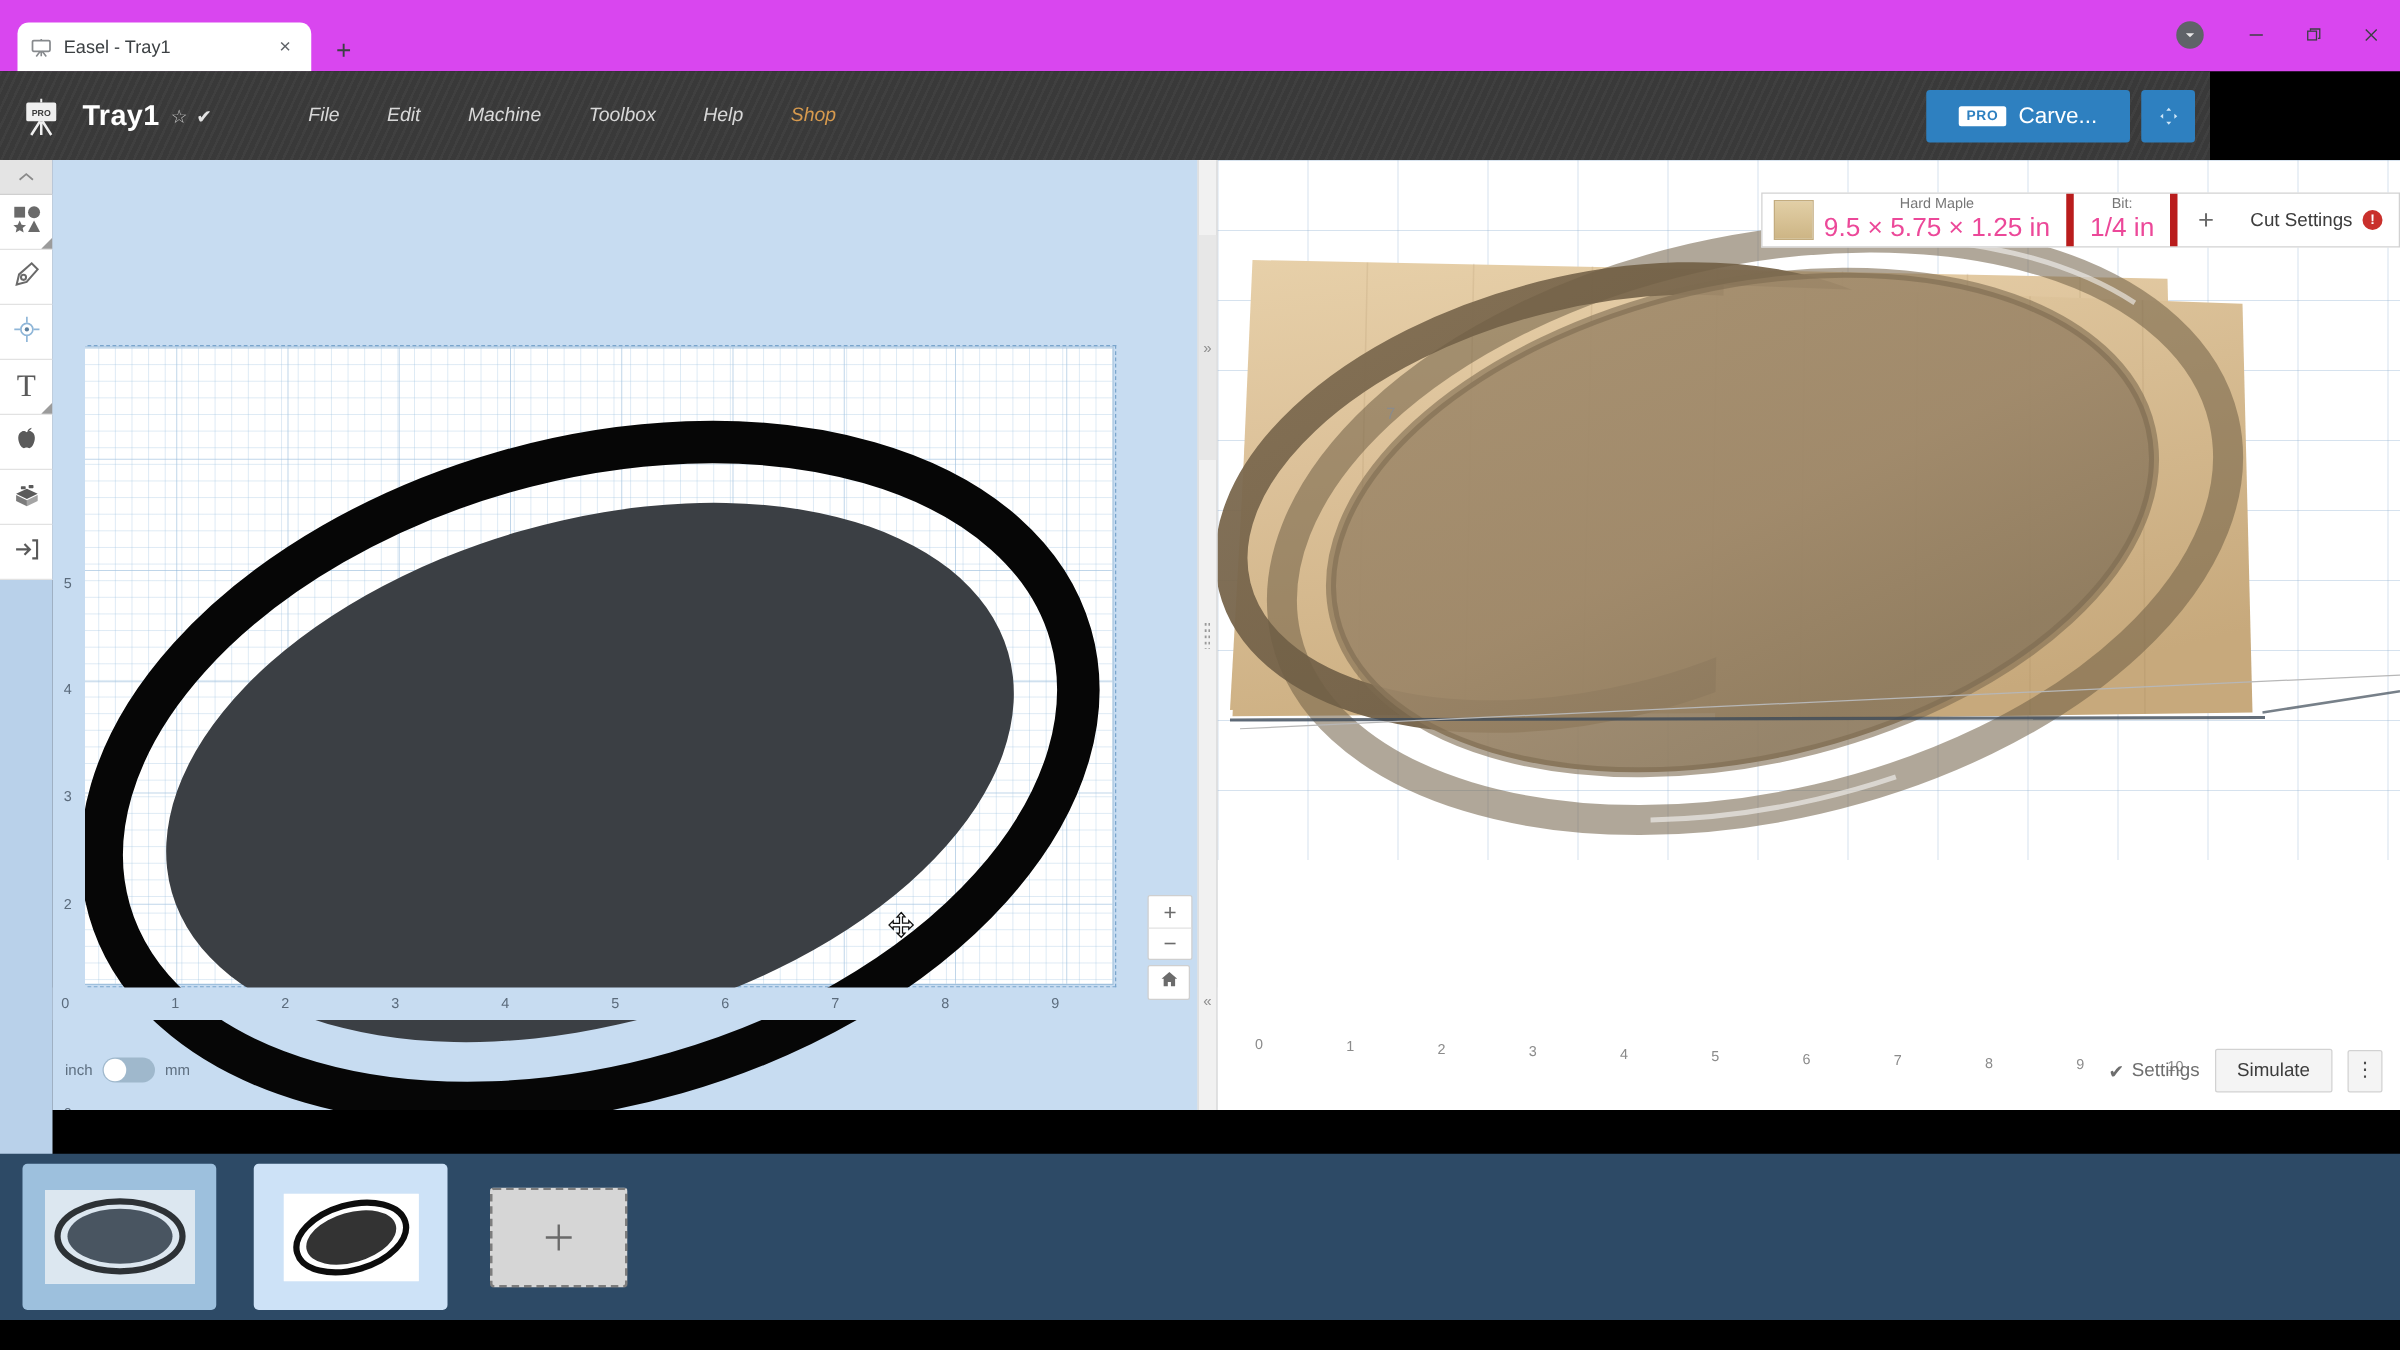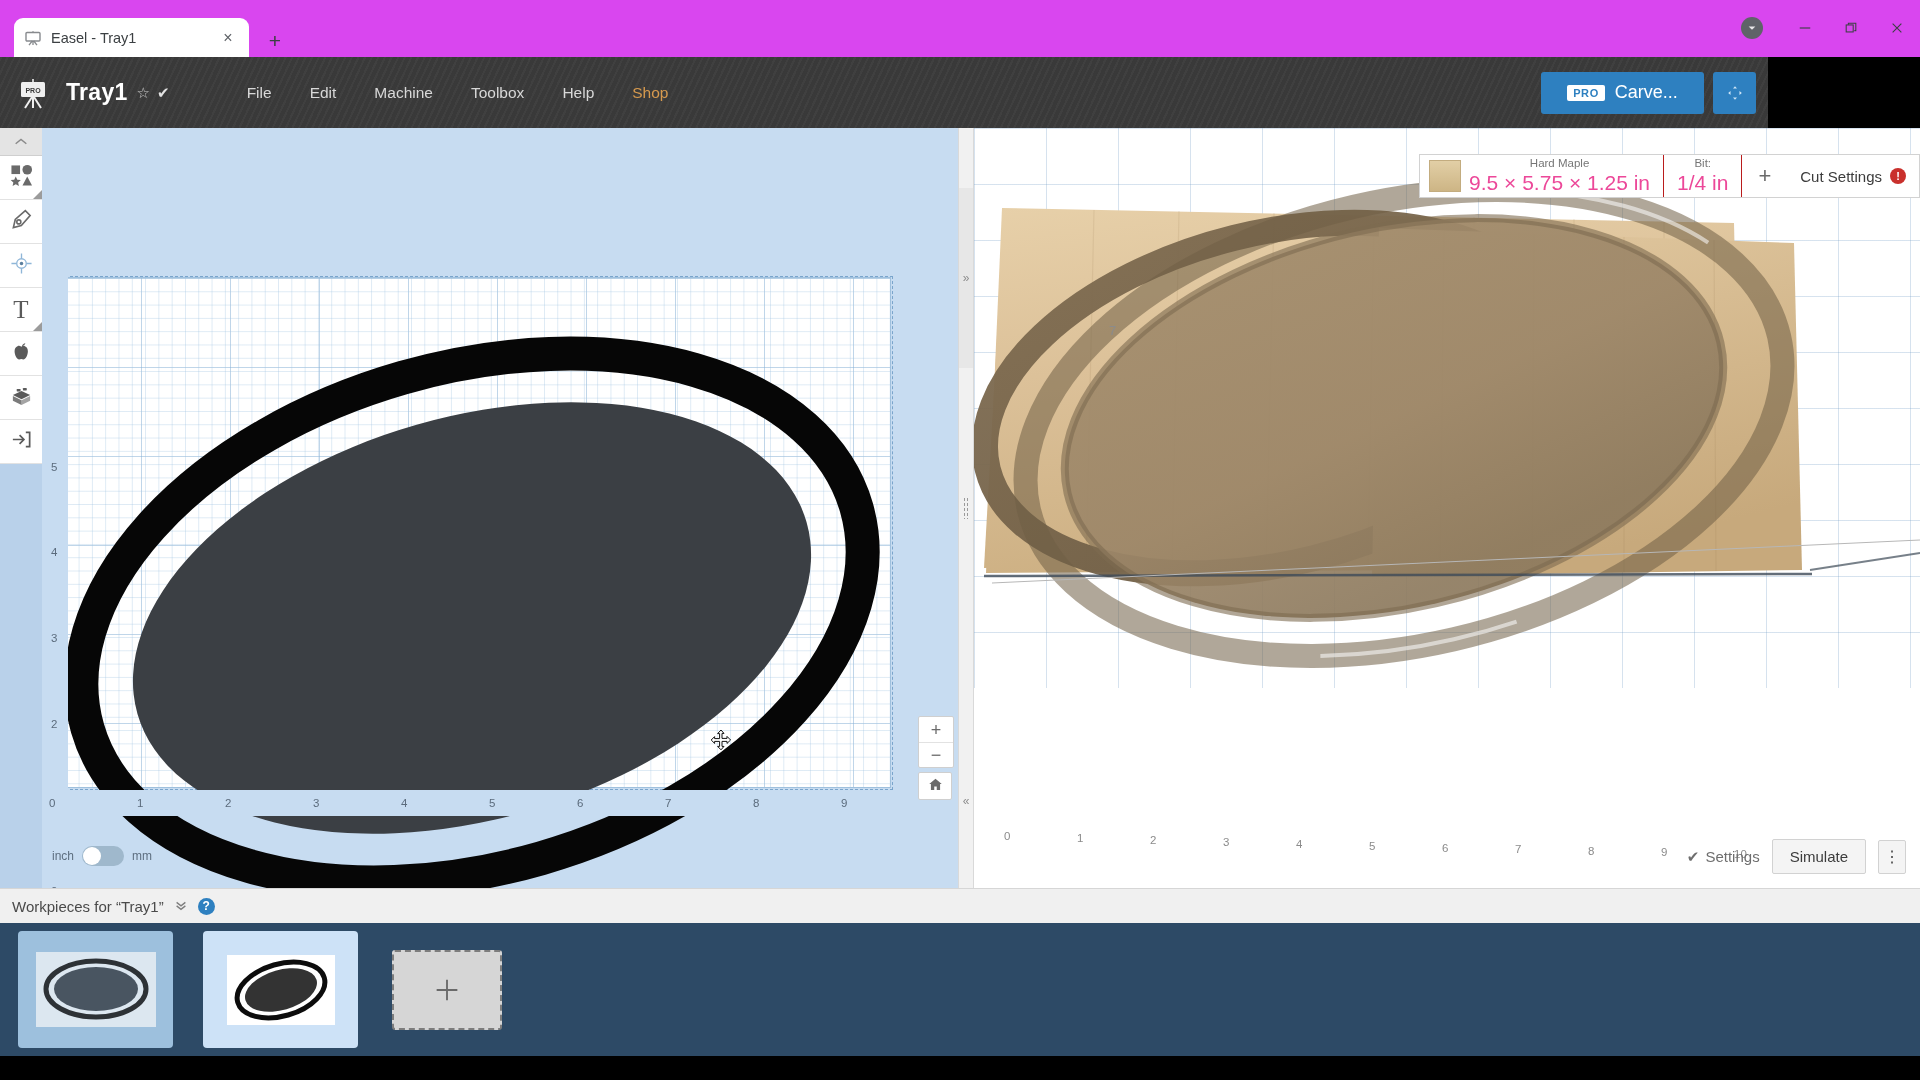--- a/index.html
+++ b/index.html
@@ -55,21 +55,21 @@
     background-image: repeating-linear-gradient(115deg, rgba(255,255,255,.022) 0 2px, rgba(0,0,0,.03) 2px 6px);
     display: flex; align-items: center;
   }
   .easel-logo {
     width: 38px; height: 38px; margin-left: 14px; margin-right: 14px;
     display: flex; align-items: center; justify-content: center;
   }
   .proj-title { color: #fff; font-size: 23px; font-weight: bold; letter-spacing: .3px; }
   .proj-star { color: #c9c9c9; font-size: 15px; margin-left: 9px; }
   .proj-check { color: #e3e3e3; font-size: 15px; margin-left: 7px; }
-  .menu { display: flex; margin-left: 58px; gap: 0; }
+  .menu { display: flex; margin-left: 58px; gap: 0; font-style: italic; }
   .menu-item {
     color: #d8d8d8; font-size: 15.5px; padding: 8px 19px; white-space: nowrap;
   }
   .menu-item.shop { color: #d79a4e; }
   .header-right { margin-left: auto; display: flex; align-items: center; padding-right: 12px; gap: 9px; }
   .carve-btn {
     background: #2e80c0; color: #fff; height: 42px; width: 163px;
     border-radius: 3px; display: flex; align-items: center; justify-content: center;
     gap: 10px; font-size: 18px;
   }
@@ -194,21 +194,21 @@
     background-size: 72px 56px;
   }
   .preview-tickrow { position: absolute; left: 0; top: 690px; width: 946px; height: 40px; }
   .mat-bar {
     position: absolute; right: 0; top: 26px; height: 44px;
     background: #fff; border: 1px solid #d2d2d2;
     display: flex; align-items: stretch; z-index: 5;
   }
   .mat-cell {
     display: flex; flex-direction: column; align-items: center; justify-content: center;
-    padding: 0 13px; border-right: 1px solid #b91c1c;
+    padding: 0 13px; border-right: 6px solid #b91c1c;
   }
   .mat-cell:last-child { border-right: none; }
   .mat-swatch {
     width: 32px; height: 32px; margin: 0 8px 0 5px;
     background: linear-gradient(180deg,#e2cfa6,#cdb585);
     border: 1px solid #c3ac7f;
   }
   .mat-sub { font-size: 11.5px; color: #767676; line-height: 1.25; }
   .mat-main { font-size: 21px; color: #ec4899; line-height: 1.25; }
   .mat-plus { font-size: 22px; color: #6a6a6a; padding: 0 16px; display:flex; align-items:center; }
@@ -595,29 +595,20 @@
     <div class="preview-bottom">
       <span class="detailed-lbl">
         <span>✔</span>
         <span>Settings</span>
       </span>
       <div class="sim-btn">Simulate</div>
       <div class="kebab-btn">⋮</div>
     </div>
   </div>
 
-  <div class="wp-header">
-    <span class="wp-title">Workpieces for “Tray1”</span>
-    <span class="wp-chev">
-      <svg viewBox="0 0 16 16" width="14" height="14" fill="none" stroke="#7d7d7d" stroke-width="1.5">
-        <path d="M3 5l5 4 5-4M3 9l5 4 5-4"></path>
-      </svg>
-    </span>
-    <span class="wp-help">?</span>
-  </div>
 
   <div class="wp-strip">
     <div class="wp-card unsel">
       <svg class="wp-thumb" width="120" height="75" viewBox="0 0 120 75" style="opacity:.85">
         <rect width="120" height="75" fill="#e8eef4"></rect>
         <g>
           <ellipse cx="60" cy="37" rx="50" ry="28" fill="none" stroke="#1a1a1a" stroke-width="5"></ellipse>
           <ellipse cx="60" cy="37" rx="42" ry="22" fill="#3b434c"></ellipse>
         </g>
       </svg>

